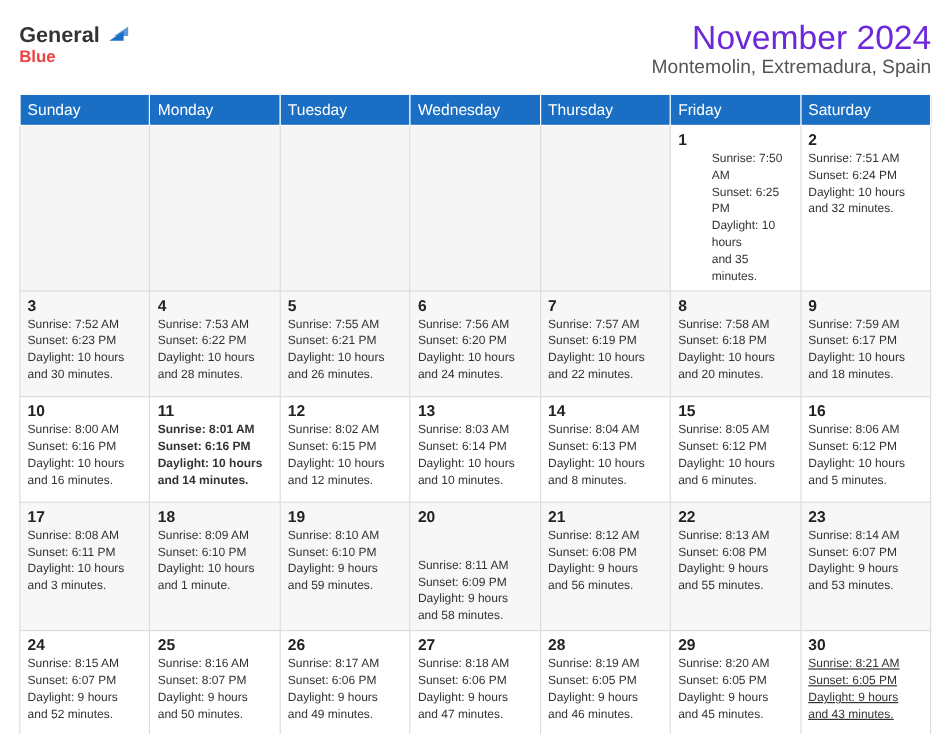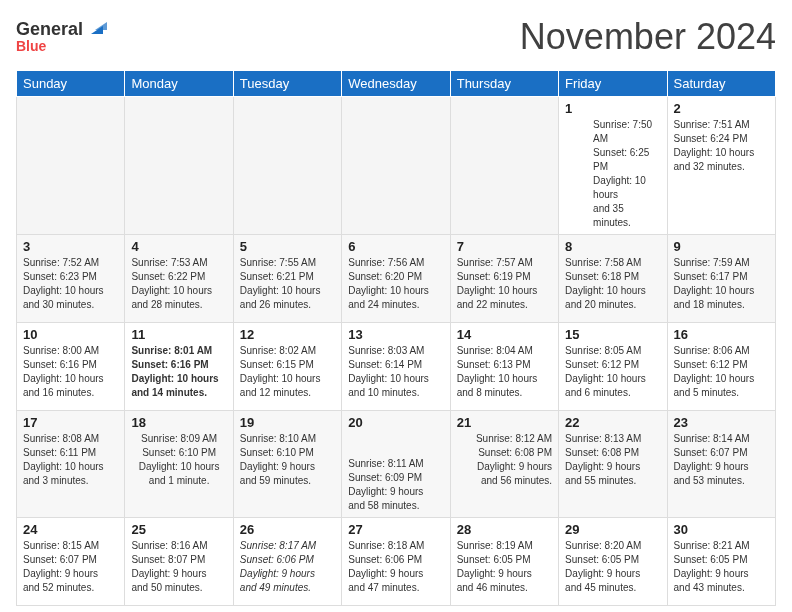--- a/index.html
+++ b/index.html
@@ -4,21 +4,21 @@
   <style>
     * { box-sizing: border-box; margin: 0; padding: 0; }
     body { font-family: Arial, sans-serif; background: #fff; width: 792px; min-height: 612px; }
     .container { width: 792px; padding: 16px 16px 8px 16px; }
     .header { display: flex; justify-content: space-between; align-items: flex-start; margin-bottom: 12px; }
     .logo { display: flex; flex-direction: column; align-items: flex-start; }
     .logo-text { display: flex; align-items: center; }
     .logo-general { font-size: 18px; font-weight: bold; color: #333; }
     .logo-blue { font-size: 14px; font-weight: bold; color: #ef4444; }
     .title-block { text-align: right; }
-    .month-title { font-size: 36px; color: #404040; font-weight: normal; }
+    .month-title { font-size: 28px; color: #6d28d9; font-weight: normal; }
     .location { font-size: 16px; color: #555; }
     table { width: 100%; border-collapse: collapse; table-layout: fixed; padding-left: 24px; }
     th { background-color: #1a6fc4; color: #fff; text-align: left; padding: 5px 6px; font-size: 13px; font-weight: normal; border: 1px solid #fff; }
     td { border: 1px solid #ddd; padding: 4px 6px; vertical-align: top; font-size: 10.5px; color: #333; height: 88px; background: #fff; }
     td.empty { background: #f5f5f5; }
     td.alt { background: #f0f0f0; }
     .day-num { font-size: 13px; font-weight: bold; color: #222; margin-bottom: 2px; }
     .day-info { font-size: 10px; color: #333; line-height: 1.4; }
     tr:nth-child(even) td:not(.empty) { background: #f7f7f7; }
   </style>
@@ -34,20 +34,21 @@
           <svg width="22" height="22" viewBox="0 0 22 22">
             <polygon points="6,18 18,10 18,18" fill="#1a6fc4"></polygon>
             <polygon points="10,14 22,6 22,14" fill="#1a6fc4" opacity="0.7"></polygon>
           </svg>
         </div>
       </div>
       <span class="logo-blue" style="margin-top:-4px;">Blue</span>
     </div>
     <div class="title-block">
       <div class="month-title">November 2024</div>
+      <div class="location">Montemolin, Extremadura, Spain</div>
     </div>
   </div>
 
   <table>
     <thead>
       <tr>
       <th>Sunday</th>
           <th>Monday</th>
           <th>Tuesday</th>
           <th>Wednesday</th>
@@ -183,42 +184,42 @@
         <tr>
           <td class="alt">
             <div class="day-num">17</div>
             <div class="day-info" style="white-space: pre-line;">Sunrise: 8:08 AM
 Sunset: 6:11 PM
 Daylight: 10 hours
 and 3 minutes.</div>
           </td>
           <td class="alt">
             <div class="day-num">18</div>
-            <div class="day-info" style="white-space: pre-line; text-align: center;">Sunrise: 8:09 AM
+            <div class="day-info" style="white-space: pre-line;">Sunrise: 8:09 AM
 Sunset: 6:10 PM
 Daylight: 10 hours
 and 1 minute.</div>
           </td>
           <td class="alt">
             <div class="day-num">19</div>
             <div class="day-info" style="white-space: pre-line;">Sunrise: 8:10 AM
 Sunset: 6:10 PM
 Daylight: 9 hours
 and 59 minutes.</div>
           </td>
           <td class="alt">
             <div class="day-num">20</div>
             <div class="day-info" style="white-space: pre-line; margin-top: 27px;">Sunrise: 8:11 AM
 Sunset: 6:09 PM
 Daylight: 9 hours
 and 58 minutes.</div>
           </td>
           <td class="alt">
             <div class="day-num">21</div>
-            <div class="day-info" style="white-space: pre-line; text-align: right;">Sunrise: 8:12 AM
+            <div class="day-info" style="white-space: pre-line;">Sunrise: 8:12 AM
 Sunset: 6:08 PM
 Daylight: 9 hours
 and 56 minutes.</div>
           </td>
           <td class="alt">
             <div class="day-num">22</div>
             <div class="day-info" style="white-space: pre-line;">Sunrise: 8:13 AM
 Sunset: 6:08 PM
 Daylight: 9 hours
 and 55 minutes.</div>
@@ -241,21 +242,21 @@
           </td>
           <td>
             <div class="day-num">25</div>
             <div class="day-info" style="white-space: pre-line;">Sunrise: 8:16 AM
 Sunset: 8:07 PM
 Daylight: 9 hours
 and 50 minutes.</div>
           </td>
           <td>
             <div class="day-num">26</div>
-            <div class="day-info" style="white-space: pre-line; font-style: italic;">Sunrise: 8:17 AM
+            <div class="day-info" style="white-space: pre-line;">Sunrise: 8:17 AM
 Sunset: 6:06 PM
 Daylight: 9 hours
 and 49 minutes.</div>
           </td>
           <td>
             <div class="day-num">27</div>
             <div class="day-info" style="white-space: pre-line;">Sunrise: 8:18 AM
 Sunset: 6:06 PM
 Daylight: 9 hours
 and 47 minutes.</div>
@@ -269,21 +270,21 @@
           </td>
           <td>
             <div class="day-num">29</div>
             <div class="day-info" style="white-space: pre-line;">Sunrise: 8:20 AM
 Sunset: 6:05 PM
 Daylight: 9 hours
 and 45 minutes.</div>
           </td>
           <td>
             <div class="day-num">30</div>
-            <div class="day-info" style="white-space: pre-line;">Sunrise: 8:21 AM
+            <div class="day-info" style="white-space: pre-line; text-decoration: underline;">Sunrise: 8:21 AM
 Sunset: 6:05 PM
 Daylight: 9 hours
 and 43 minutes.</div>
           </td>
         </tr>
       </tbody>
   </table>
 </div>
 
 </body></html>

